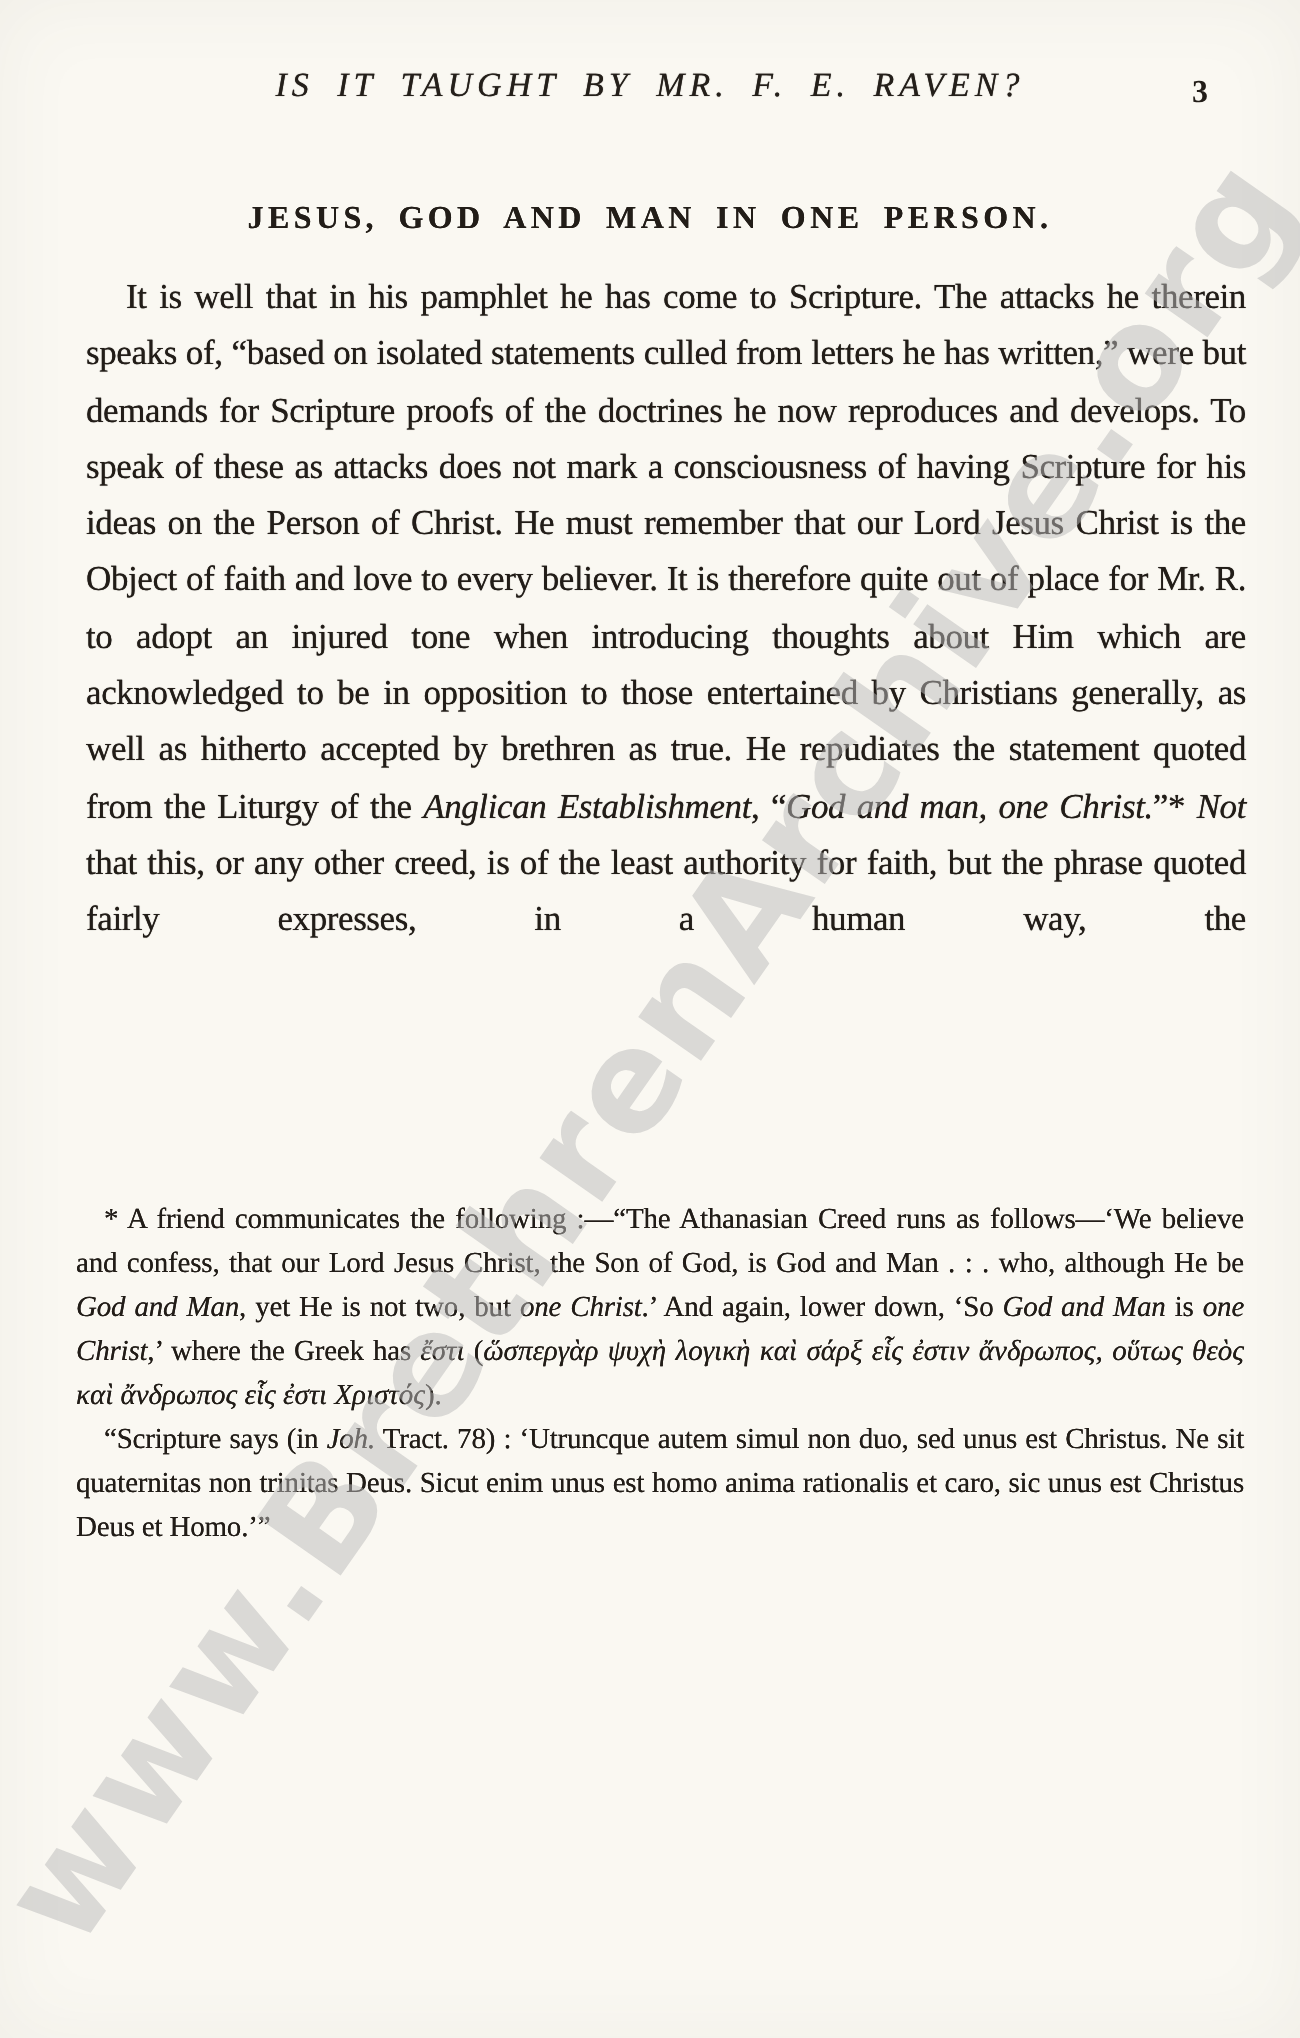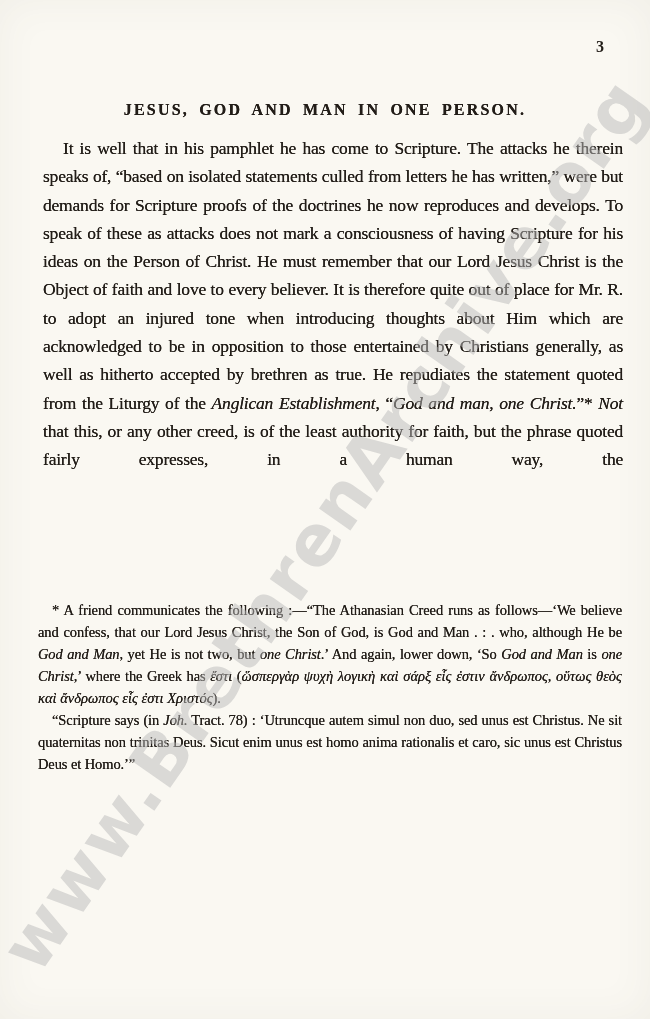--- a/index.html
+++ b/index.html
@@ -77,20 +77,21 @@
   .seg-g{font-style:italic;font-family:Liberation Serif, serif;letter-spacing:0;}
 </style>
 </head>
 <body>
 
 <div class="page">
 
   <div class="watermark">www.BrethrenArchive.org</div>
 
   <div class="header">
+    <div class="running-title">IS IT TAUGHT BY MR. F. E. RAVEN?</div>
     <div class="page-number">3</div>
   </div>
 
   <h2 class="section-heading">JESUS, GOD AND MAN IN ONE PERSON.</h2>
 
   <p class="body-text"><span class="seg-r">It is well that in his pamphlet he has come to Scripture. The attacks he therein speaks of, “based on isolated statements culled from letters he has written,” were but demands for Scripture proofs of the doctrines he now reproduces and develops.  To speak of these as attacks does not mark a consciousness of having Scripture for his ideas on the Person of Christ.  He must remember that our Lord Jesus Christ is the Object of faith and love to every believer.  It is therefore quite out of place for Mr. R. to adopt an injured tone when introducing thoughts about Him which are acknowledged to be in opposition to those entertained by Christians generally, as well as hitherto accepted by brethren as true.  He repudiates the statement quoted from the Liturgy of the </span><span class="seg-i">Anglican Establishment</span><span class="seg-r">, “</span><span class="seg-i">God and man, one Christ.</span><span class="seg-r">”*  </span><span class="seg-i">Not</span><span class="seg-r"> that this, or any other creed, is of the least authority for faith, but the phrase quoted fairly expresses, in a human way, the</span></p>
 
   <div class="footnotes">
     <p class="footnote"><span class="seg-r">* A friend communicates the following :—“The Athanasian Creed runs as follows—‘We believe and confess, that our Lord Jesus Christ, the Son of God, is God and Man . : . who, although He be </span><span class="seg-i">God and Man</span><span class="seg-r">, yet He is not two, but </span><span class="seg-i">one Christ</span><span class="seg-r">.’  And again, lower down, ‘So </span><span class="seg-i">God and Man</span><span class="seg-r"> is </span><span class="seg-i">one Christ</span><span class="seg-r">,’ where the Greek has </span><span class="seg-g">ἔστι</span><span class="seg-r"> (</span><span class="seg-g">ὥσπεργὰρ ψυχὴ λογικὴ καὶ σάρξ εἷς ἐστιν ἄνδρωπος, οὕτως θεὸς καὶ ἄνδρωπος εἷς ἐστι Χριστός</span><span class="seg-r">).</span></p>
     <p class="footnote"><span class="seg-r">“Scripture says (in </span><span class="seg-i">Joh.</span><span class="seg-r"> Tract. 78) : ‘Utruncque autem simul non duo, sed unus est Christus.  Ne sit quaternitas non trinitas Deus.  Sicut enim unus est homo anima rationalis et caro, sic unus est Christus Deus et Homo.’”</span></p>

